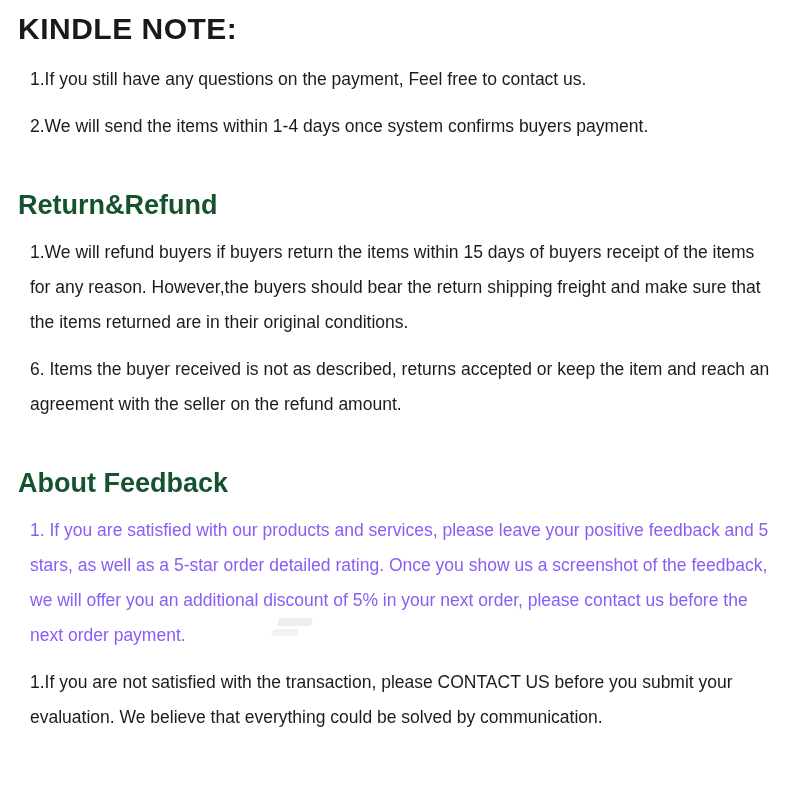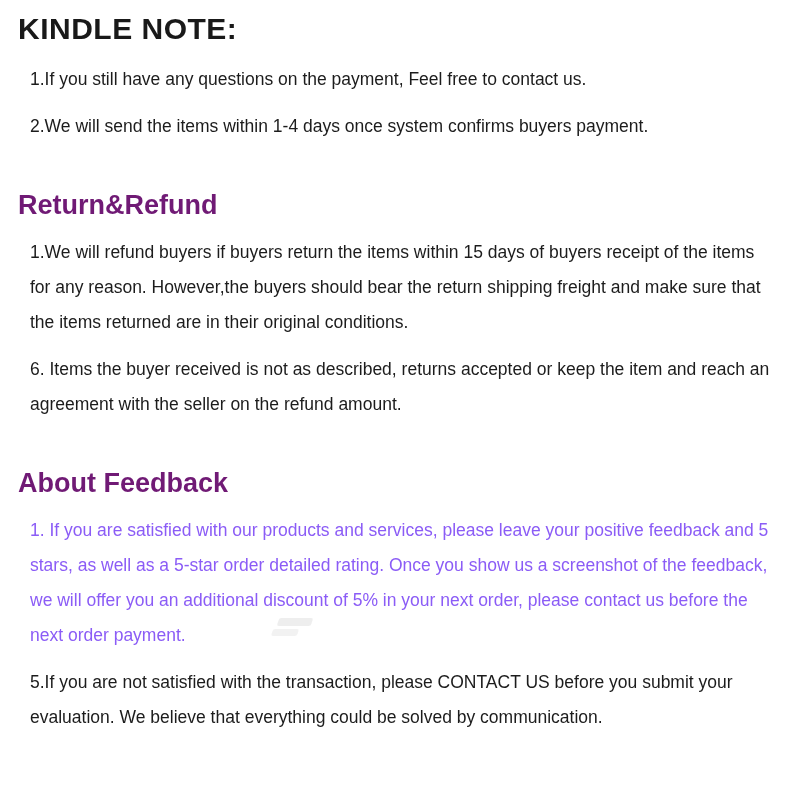--- a/index.html
+++ b/index.html
@@ -23,21 +23,21 @@
     font-size: 30px;
     font-weight: bold;
     letter-spacing: 0.5px;
     margin: 0 0 16px 0;
     color: #191919;
   }
   h2.head {
     font-size: 27px;
     font-weight: bold;
     margin: 46px 0 14px 0;
-    color: #701a75;
+    color: #14532d;
   }
   p.body-text {
     font-size: 17.5px;
     line-height: 35px;
     margin: 12px;
     color: #1c1c1c;
   }
   p.pink {
     color: #8b5cf6;
   }
@@ -80,21 +80,21 @@
 
   <section>
     <h2 class="head">Return&amp;Refund</h2>
     <p class="body-text">1.We will refund buyers if buyers return the items within 15 days of buyers receipt of the items for any reason. However,the buyers should bear the return shipping freight and make sure that the items returned are in their original conditions.</p>
     <p class="body-text">6. Items the buyer received is not as described, returns accepted or keep the item and reach an agreement with the seller on the refund amount.</p>
   </section>
 
   <section>
     <h2 class="head">About Feedback</h2>
     <p class="body-text pink">1. If you are satisfied with our products and services, please leave your positive feedback and 5 stars, as well as a 5-star order detailed rating. Once you show us a screenshot of the feedback, we will offer you an additional discount of 5% in your next order, please contact us before the next order payment.</p>
-    <p class="body-text">5.If you are not satisfied with the transaction, please CONTACT US before you submit your evaluation. We believe that everything could be solved by communication.</p>
+    <p class="body-text">1.If you are not satisfied with the transaction, please CONTACT US before you submit your evaluation. We believe that everything could be solved by communication.</p>
   </section>
 
 </div>
 
 <div class="watermark">
   <span class="wm-bar1"></span>
   <span class="wm-bar2"></span>
 </div>
 
 </body></html>

